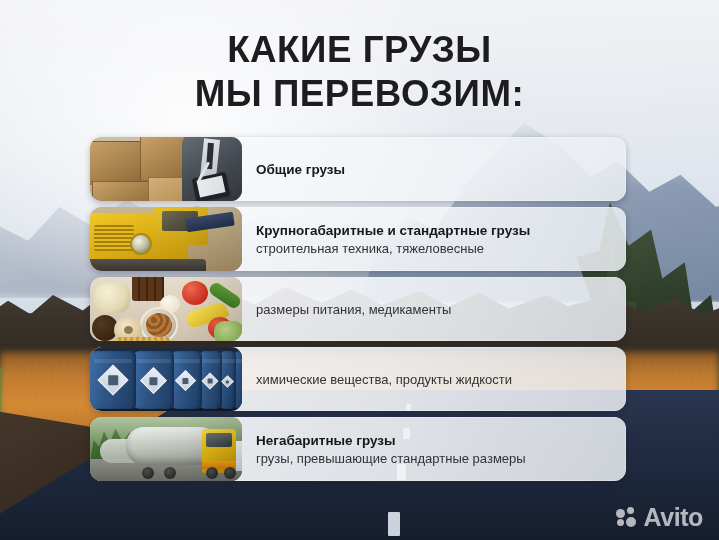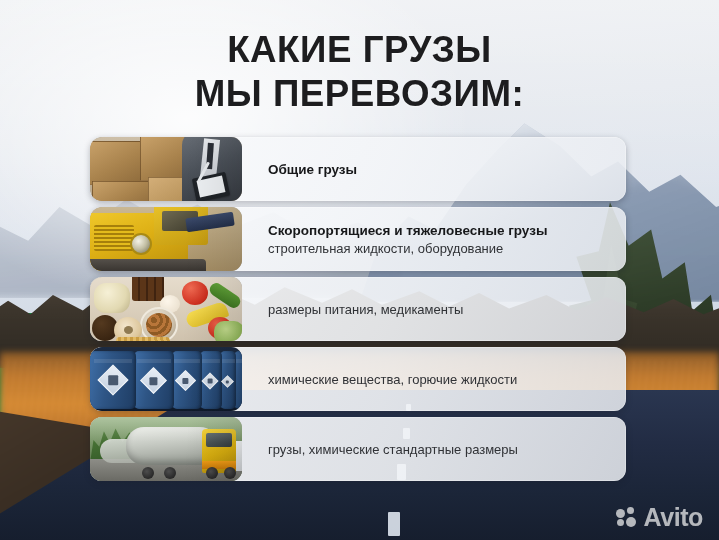--- a/index.html
+++ b/index.html
@@ -211,21 +211,21 @@
     position: relative;
     flex: 0 0 auto;
     width: 152px;
     height: 64px;
     border-radius: 11px;
     overflow: hidden;
     background: #9a9a9a;
   }
   .card-text {
     flex: 1 1 auto;
-    padding-left: 26px;
+    padding-left: 14px;
     padding-right: 10px;
     min-width: 0;
   }
   .card-title {
     display: block;
     font-size: 13.5px;
     font-weight: 700;
     line-height: 17px;
     color: #17181a;
     white-space: nowrap;
@@ -516,22 +516,22 @@
         <div class="t2-body"></div>
         <div class="t2-grille"></div>
         <div class="t2-cab"></div>
         <div class="t2-win"></div>
         <div class="t2-lamp"></div>
         <div class="t2-arm"></div>
         <div class="t2-track"></div>
         <div class="thumb-shade"></div>
       </div>
       <div class="card-text">
-        <span class="card-title">Скоропортящиеся и тяжеловесные грузы</span>
-        <span class="card-sub">строительная жидкости, оборудование</span>
+        <span class="card-title">Крупногабаритные и стандартные грузы</span>
+        <span class="card-sub">строительная техника, тяжеловесные</span>
       </div>
     </div>
 
     <div class="card">
       <div class="thumb">
         <div class="th t3-bg"></div>
         <div class="f f-cau"></div>
         <div class="f f-choc"></div>
         <div class="f f-tom1"></div>
         <div class="f f-cuc"></div>
@@ -572,21 +572,21 @@
           </div>
         <div class="dia d4">
             <i class="dia-in"></i>
           </div>
         <div class="dia d5">
             <i class="dia-in"></i>
           </div>
         <div class="thumb-shade"></div>
       </div>
       <div class="card-text">
-        <span class="card-sub">химические вещества, горючие жидкости</span>
+        <span class="card-sub">химические вещества, продукты жидкости</span>
       </div>
     </div>
 
     <div class="card">
       <div class="thumb">
         <div class="th t5-bg"></div>
         <div class="t5-trees"></div>
         <div class="t5-road"></div>
         <div class="t5-tank2"></div>
         <div class="t5-tank"></div>
@@ -595,21 +595,22 @@
         <div class="t5-cabwin"></div>
         <div class="t5-bumper"></div>
         <div class="t5-wh w1"></div>
         <div class="t5-wh w2"></div>
         <div class="t5-wh w3"></div>
         <div class="t5-wh w4"></div>
         <div class="t5-haze"></div>
         <div class="thumb-shade"></div>
       </div>
       <div class="card-text">
-        <span class="card-sub">грузы, химические стандартные размеры</span>
+        <span class="card-title">Негабаритные грузы</span>
+        <span class="card-sub">грузы, превышающие стандартные размеры</span>
       </div>
     </div>
 
   </div>
 
   <div class="watermark">
     <span class="wm-dots">
       <i class="wm-d1"></i>
         <i class="wm-d2"></i>
         <i class="wm-d3"></i>

